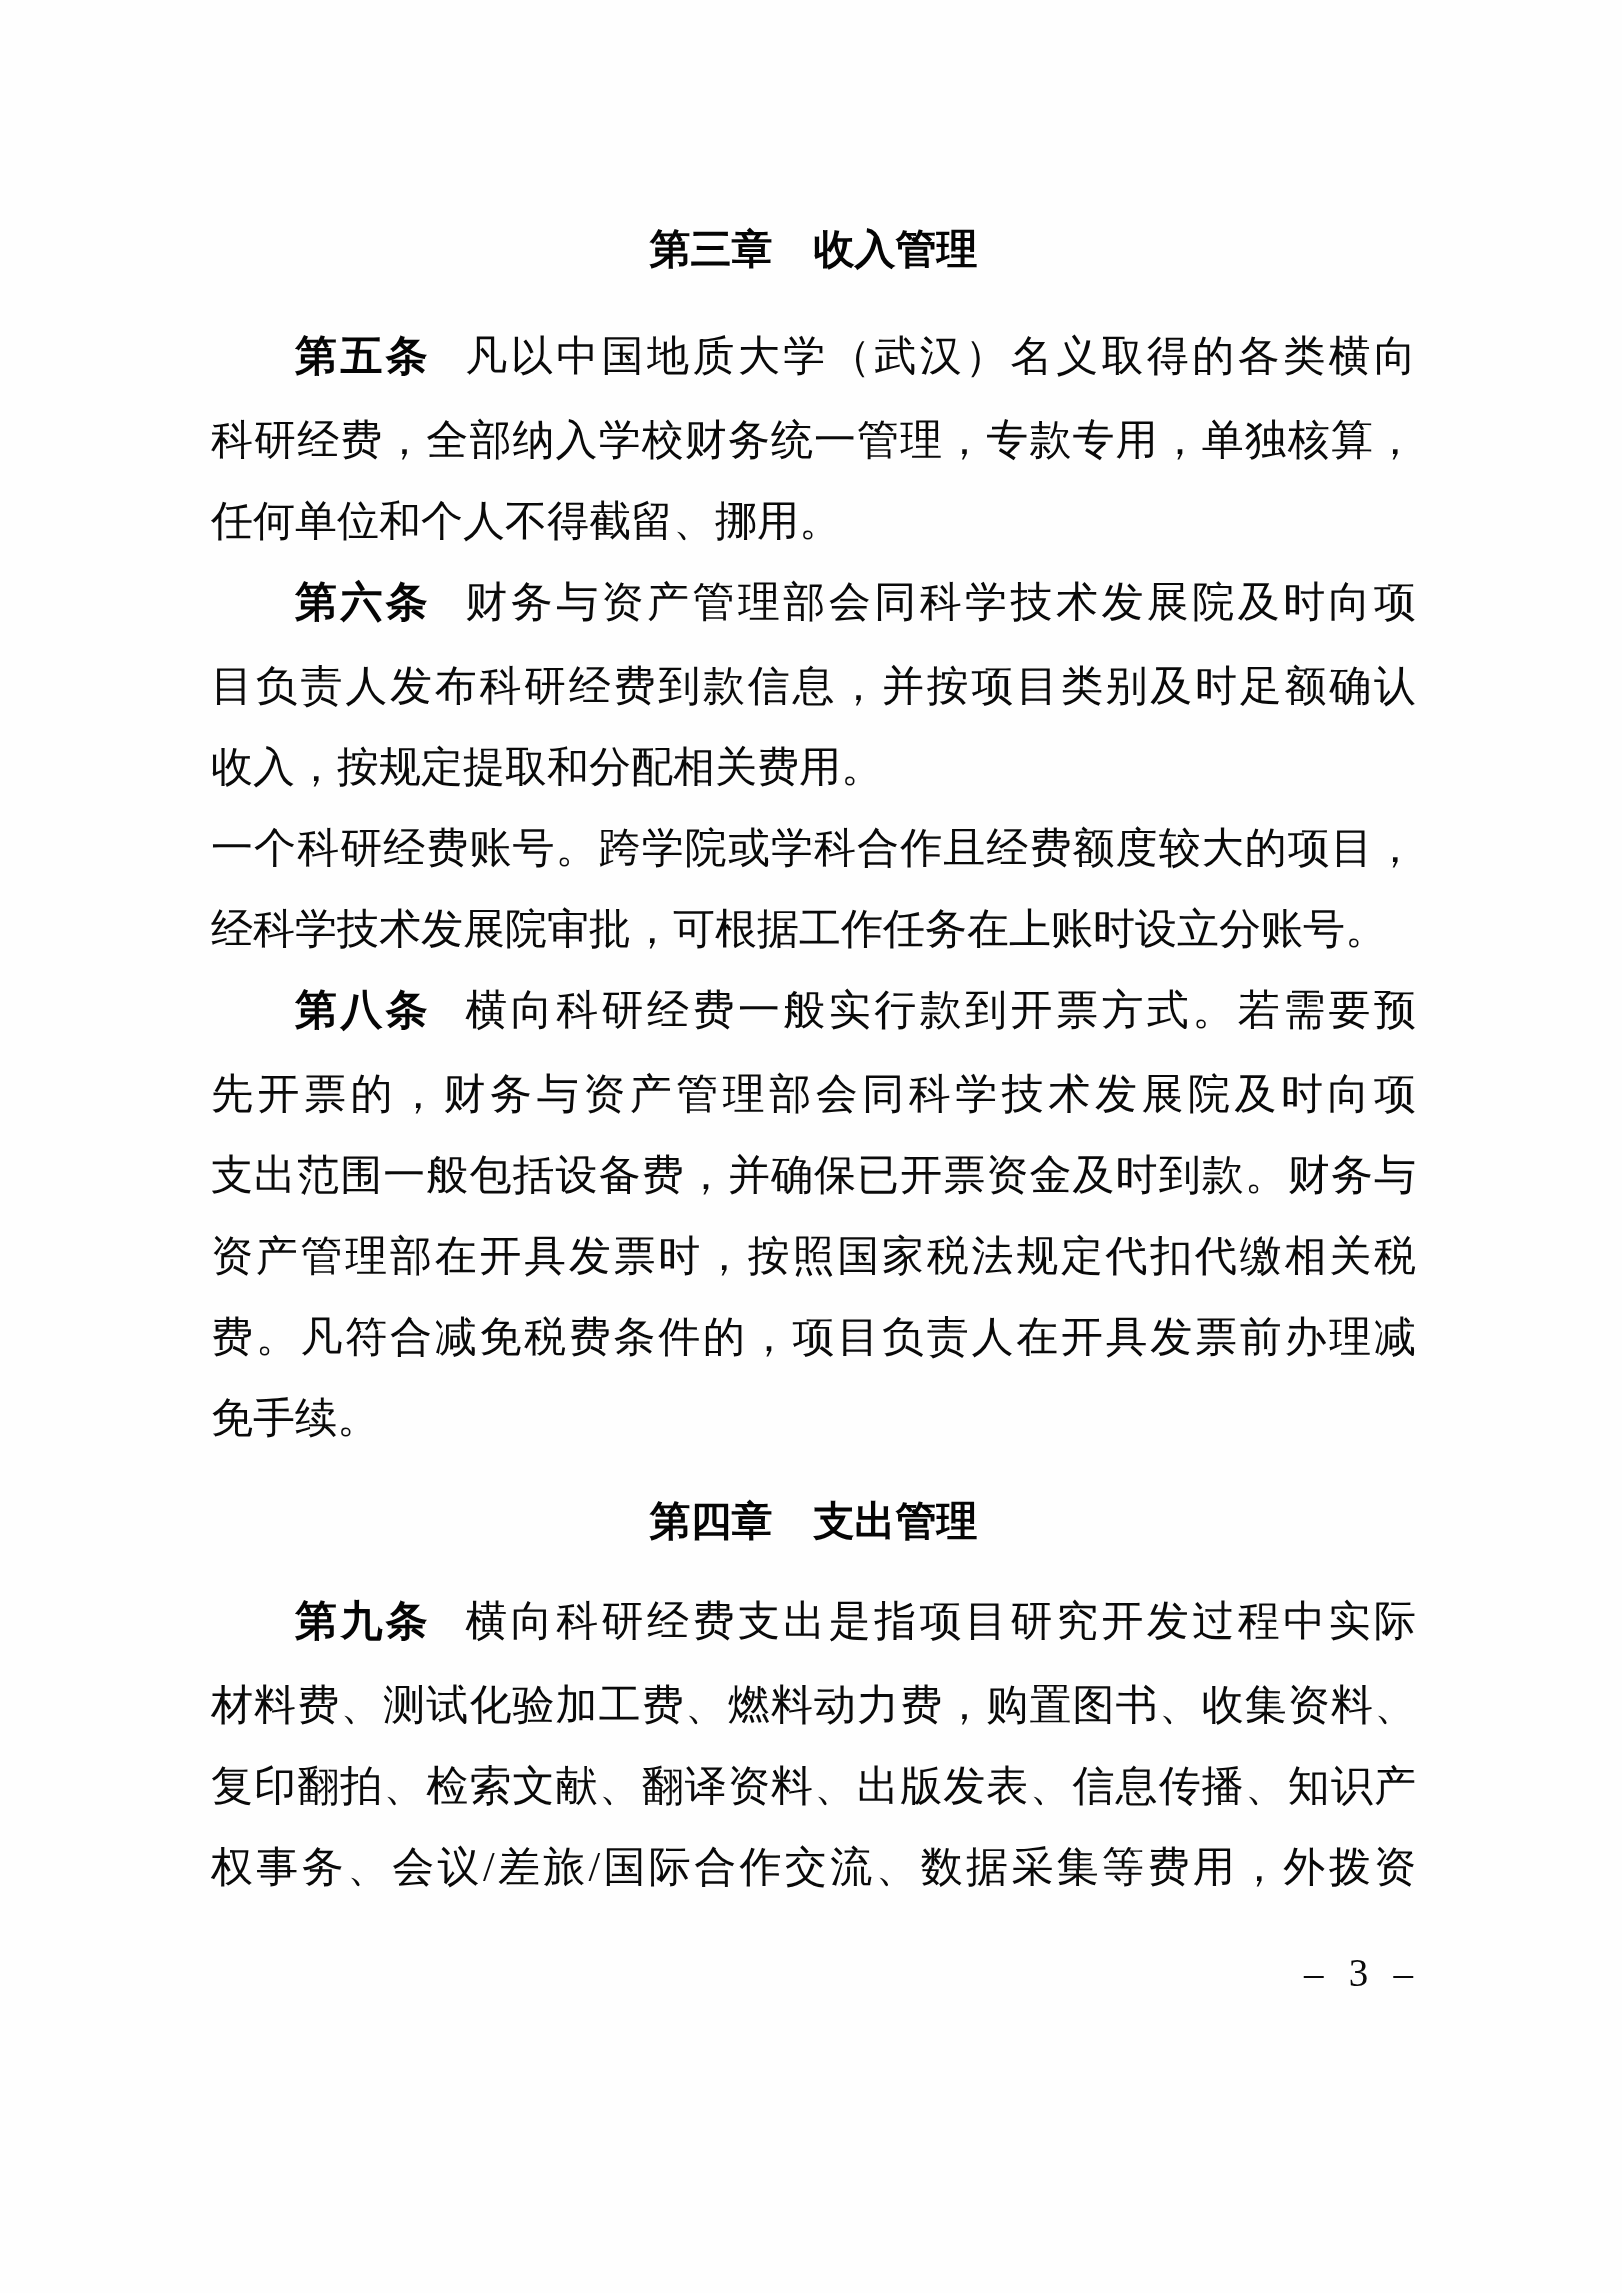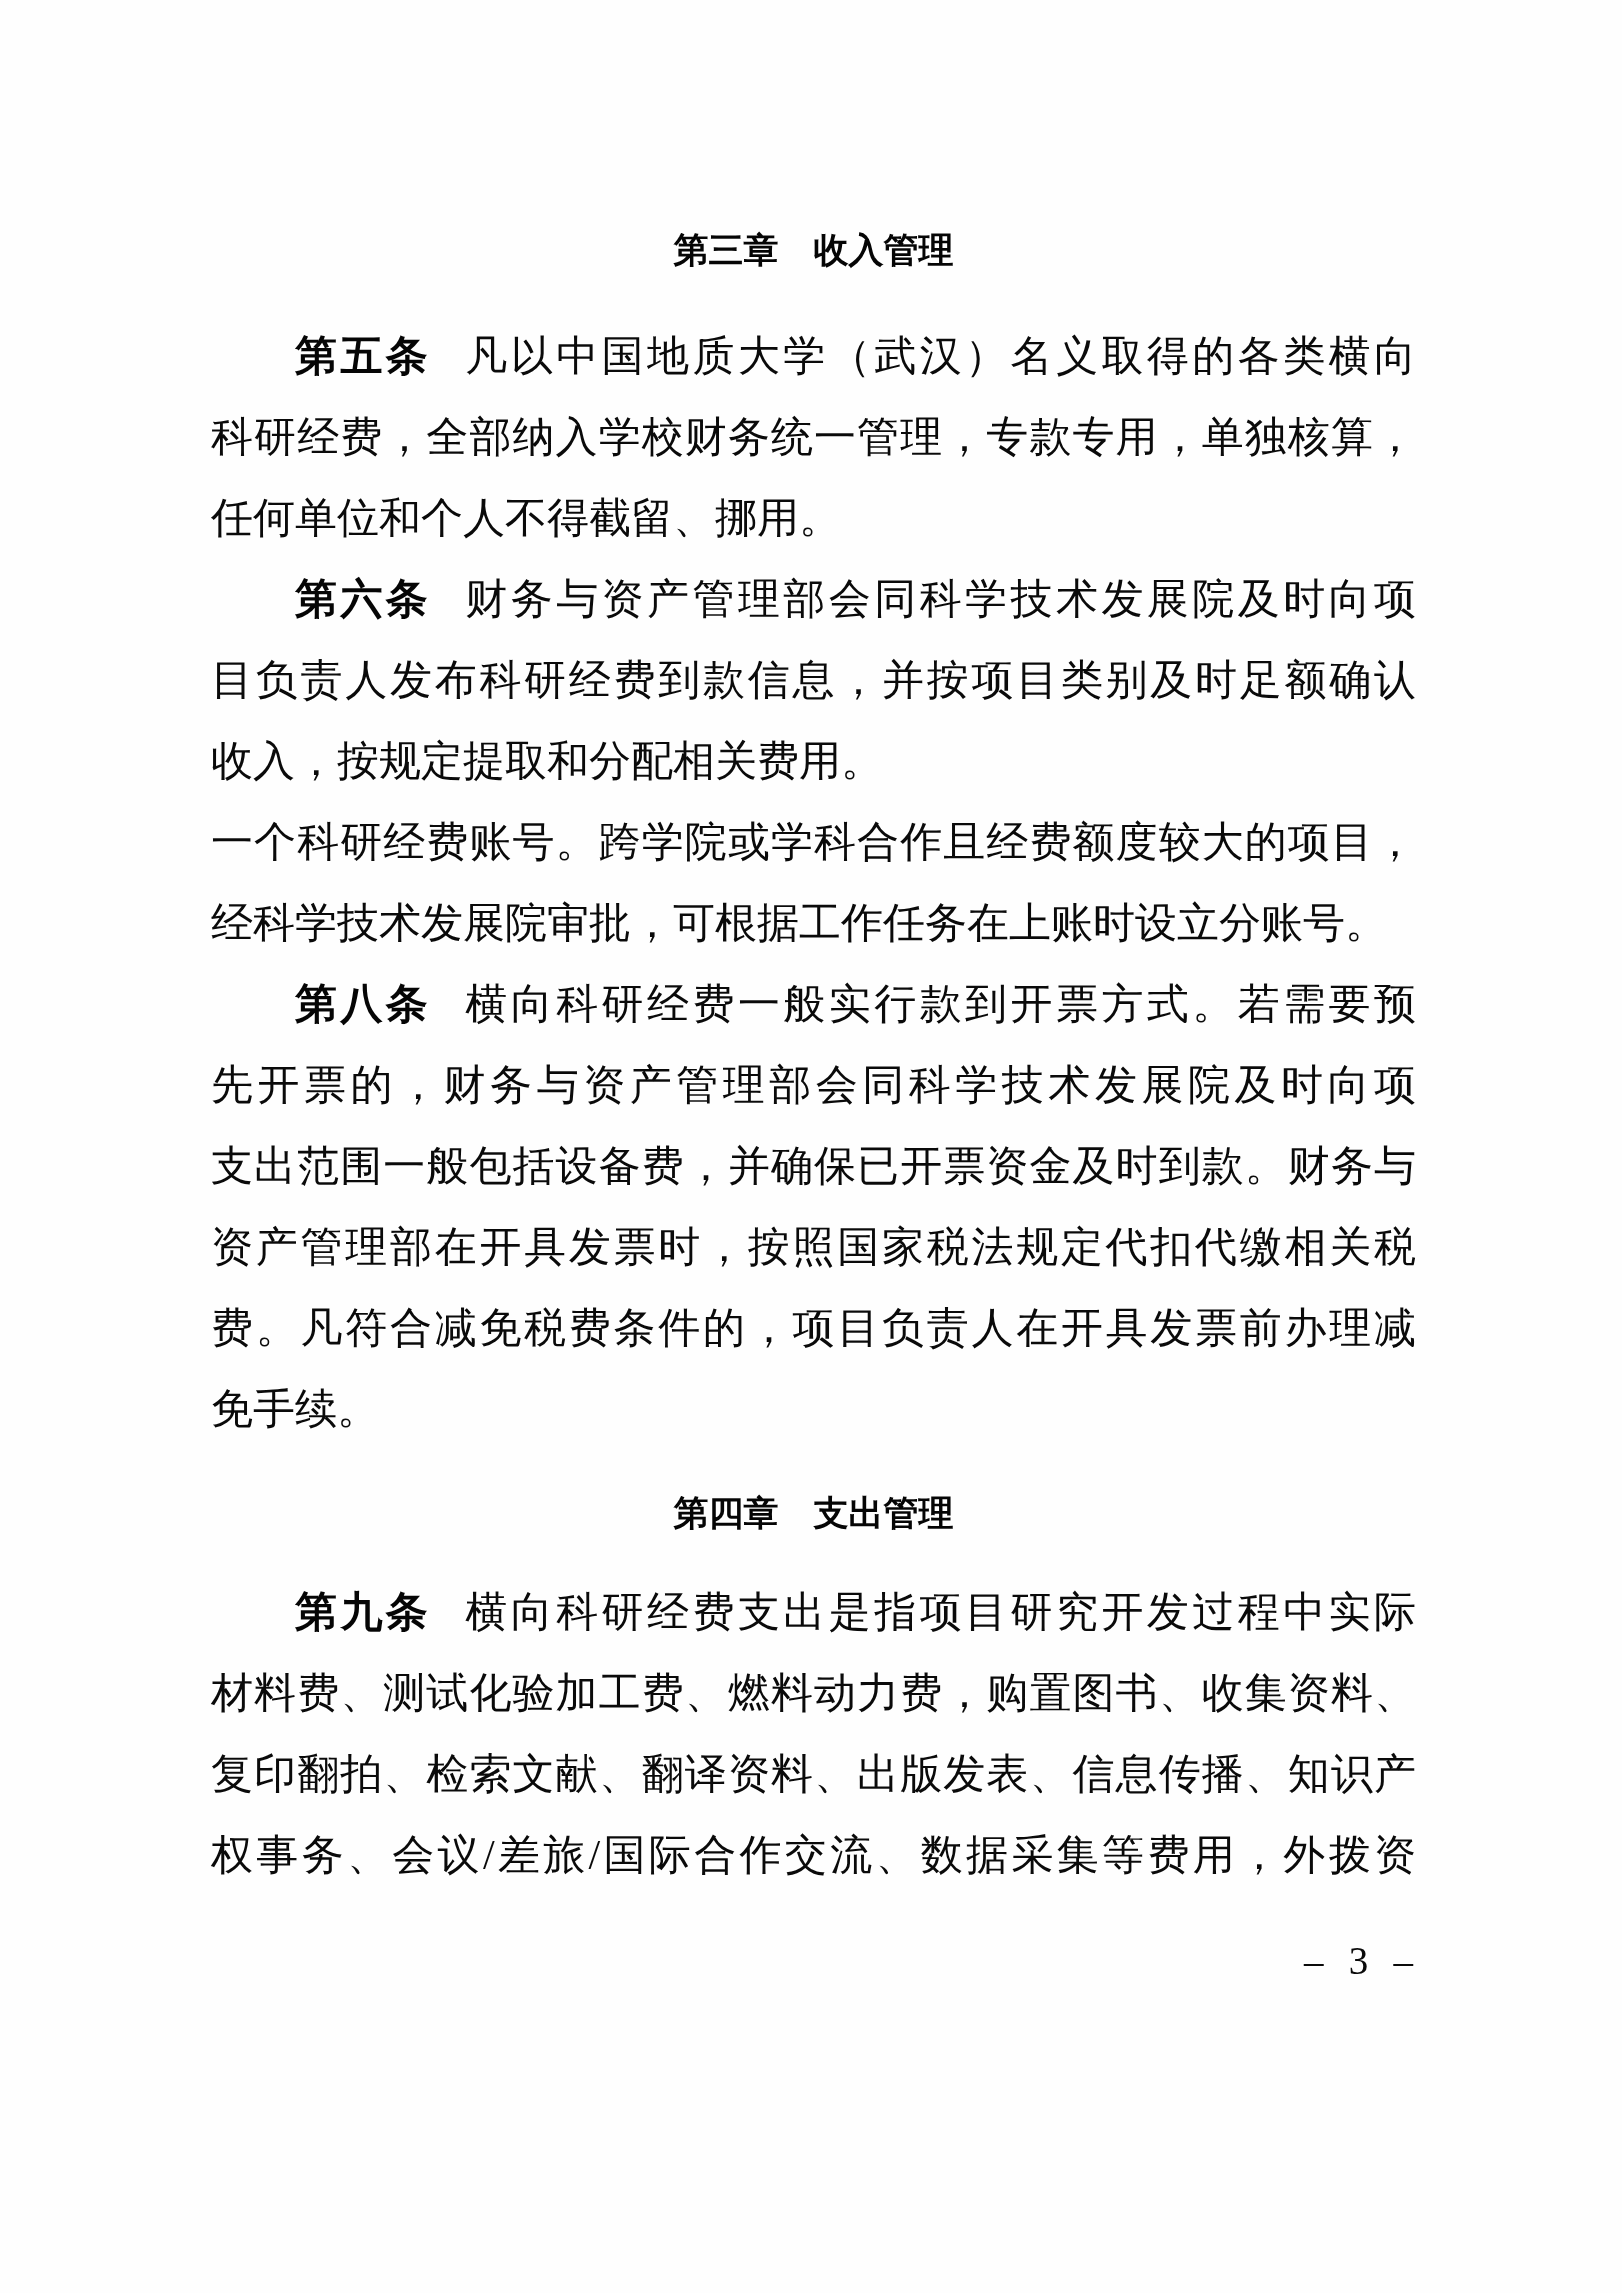--- a/index.html
+++ b/index.html
@@ -14,21 +14,21 @@
     background: #fefefe;
     box-sizing: border-box;
     padding: 0 206px 0 211px;
     overflow: hidden;
     color: #0a0a0a;
     font-family: "Liberation Serif", serif;
   }
   .heading {
     font-family: "Liberation Sans", sans-serif;
     font-weight: 700;
-    font-size: 35px;
+    font-size: 41px;
     line-height: 81px;
     text-align: center;
     color: #050505;
   }
   .heading-ch3 {
     margin-top: 209px;
     margin-bottom: 25.5px;
   }
   .heading-ch4 {
     margin-top: 22.5px;
@@ -46,21 +46,21 @@
     text-justify: inter-character;
     color: #0a0a0a;
   }
   .line.first {
     text-indent: 84px;
   }
   .line.last {
     text-align-last: left;
   }
   .art-num {
-    font-family: Liberation Serif, serif;
+    font-family: Liberation Mono, monospace;
     font-weight: 700;
     color: #050505;
     margin-right: 34px;
   }
   .page-num {
     margin-top: 42px;
     text-align: right;
     font-size: 39px;
     line-height: 45px;
     letter-spacing: 2.9px;

